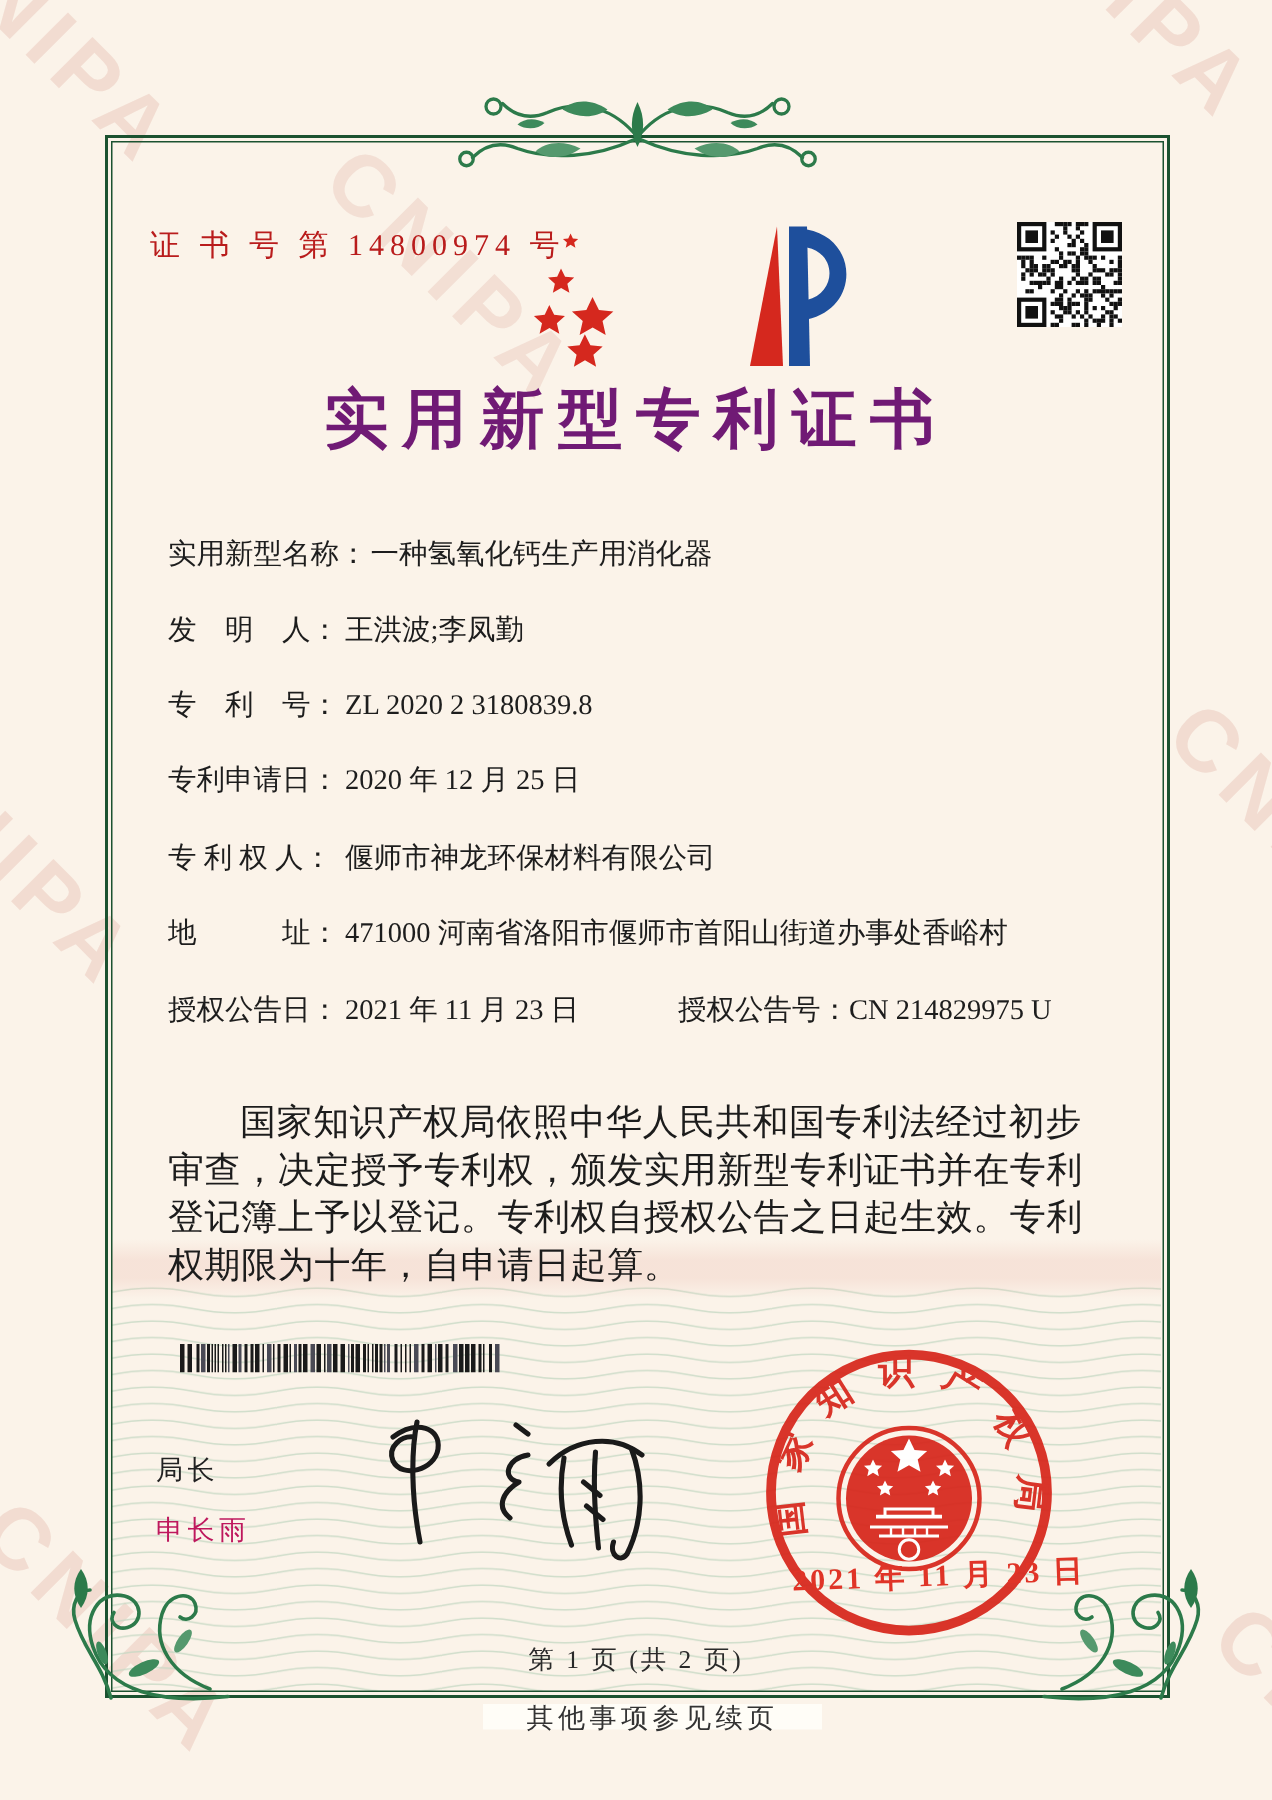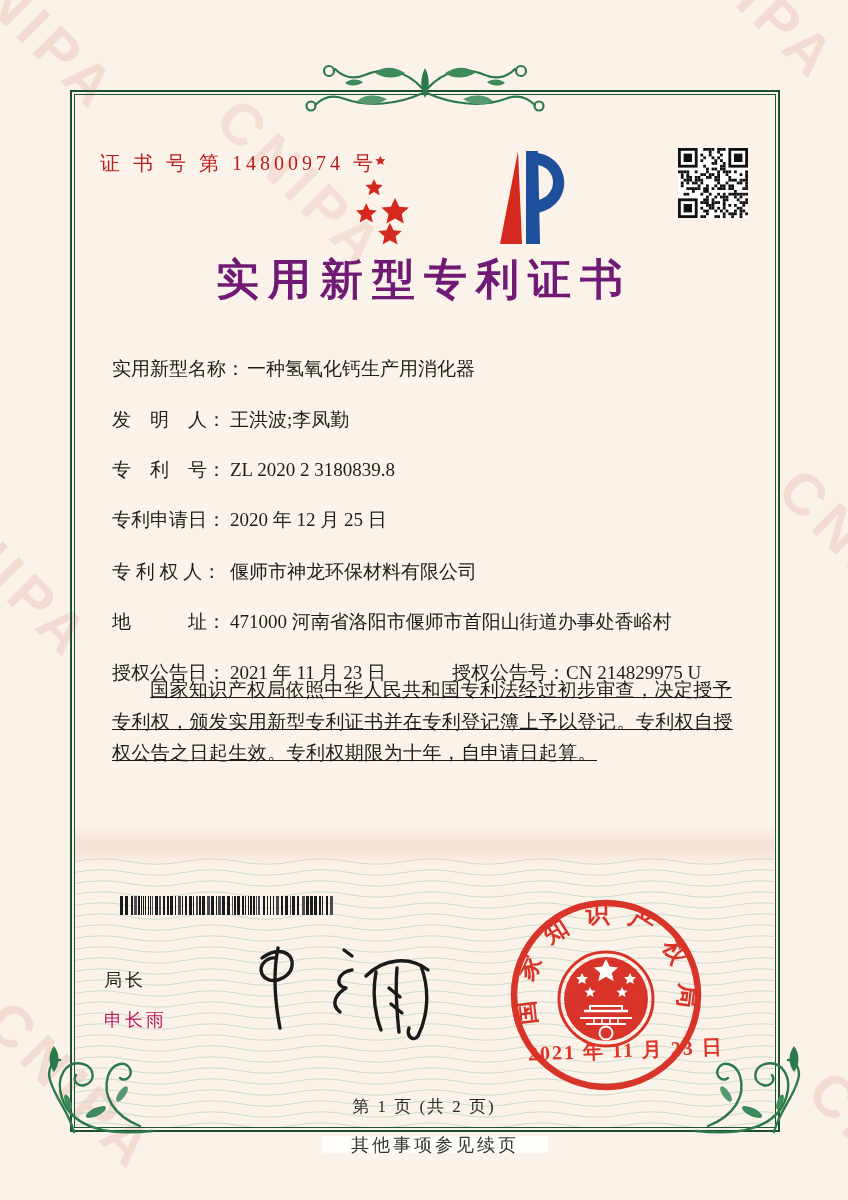--- a/index.html
+++ b/index.html
@@ -51,22 +51,22 @@
   }
   
   .row{position:absolute;left:112px;font-size:19px;color:#1d1d1d;white-space:nowrap;}
   .row .lab{display:inline-block;min-width:116px;}
   .row .val{margin-left:2px;}
   .r0{top:356px;} .r1{top:407px;} .r2{top:457px;} .r3{top:507px;}
   .r4{top:559px;} .r5{top:609px;} .r6{top:660px;}
   .grant-no{position:absolute;left:340px;top:0;}
   
   .bodytext{
-    position:absolute;left:112px;top:674px;width:630px;
-    font-size:19px;line-height:31.5px;letter-spacing:.4px;color:#1c1c1c;text-decoration:underline;
+    position:absolute;left:112px;top:734px;width:630px;
+    font-size:24px;line-height:31.5px;letter-spacing:.4px;color:#1c1c1c;
   }
   .bodytext p{margin:0;text-indent:2em;}
   
   .barcode{position:absolute;left:120px;top:896px;}
   .chief-title{position:absolute;left:104px;top:968px;font-size:18px;letter-spacing:3px;
     font-family:"Liberation Sans","DejaVu Sans",sans-serif;color:#222;}
   .chief-name{position:absolute;left:104px;top:1008px;font-size:18px;letter-spacing:3px;
     font-family:"Liberation Sans","DejaVu Sans",sans-serif;color:#be185d;}
   .signature{position:absolute;left:248px;top:942px;}
   .seal{position:absolute;left:506px;top:893px;}

